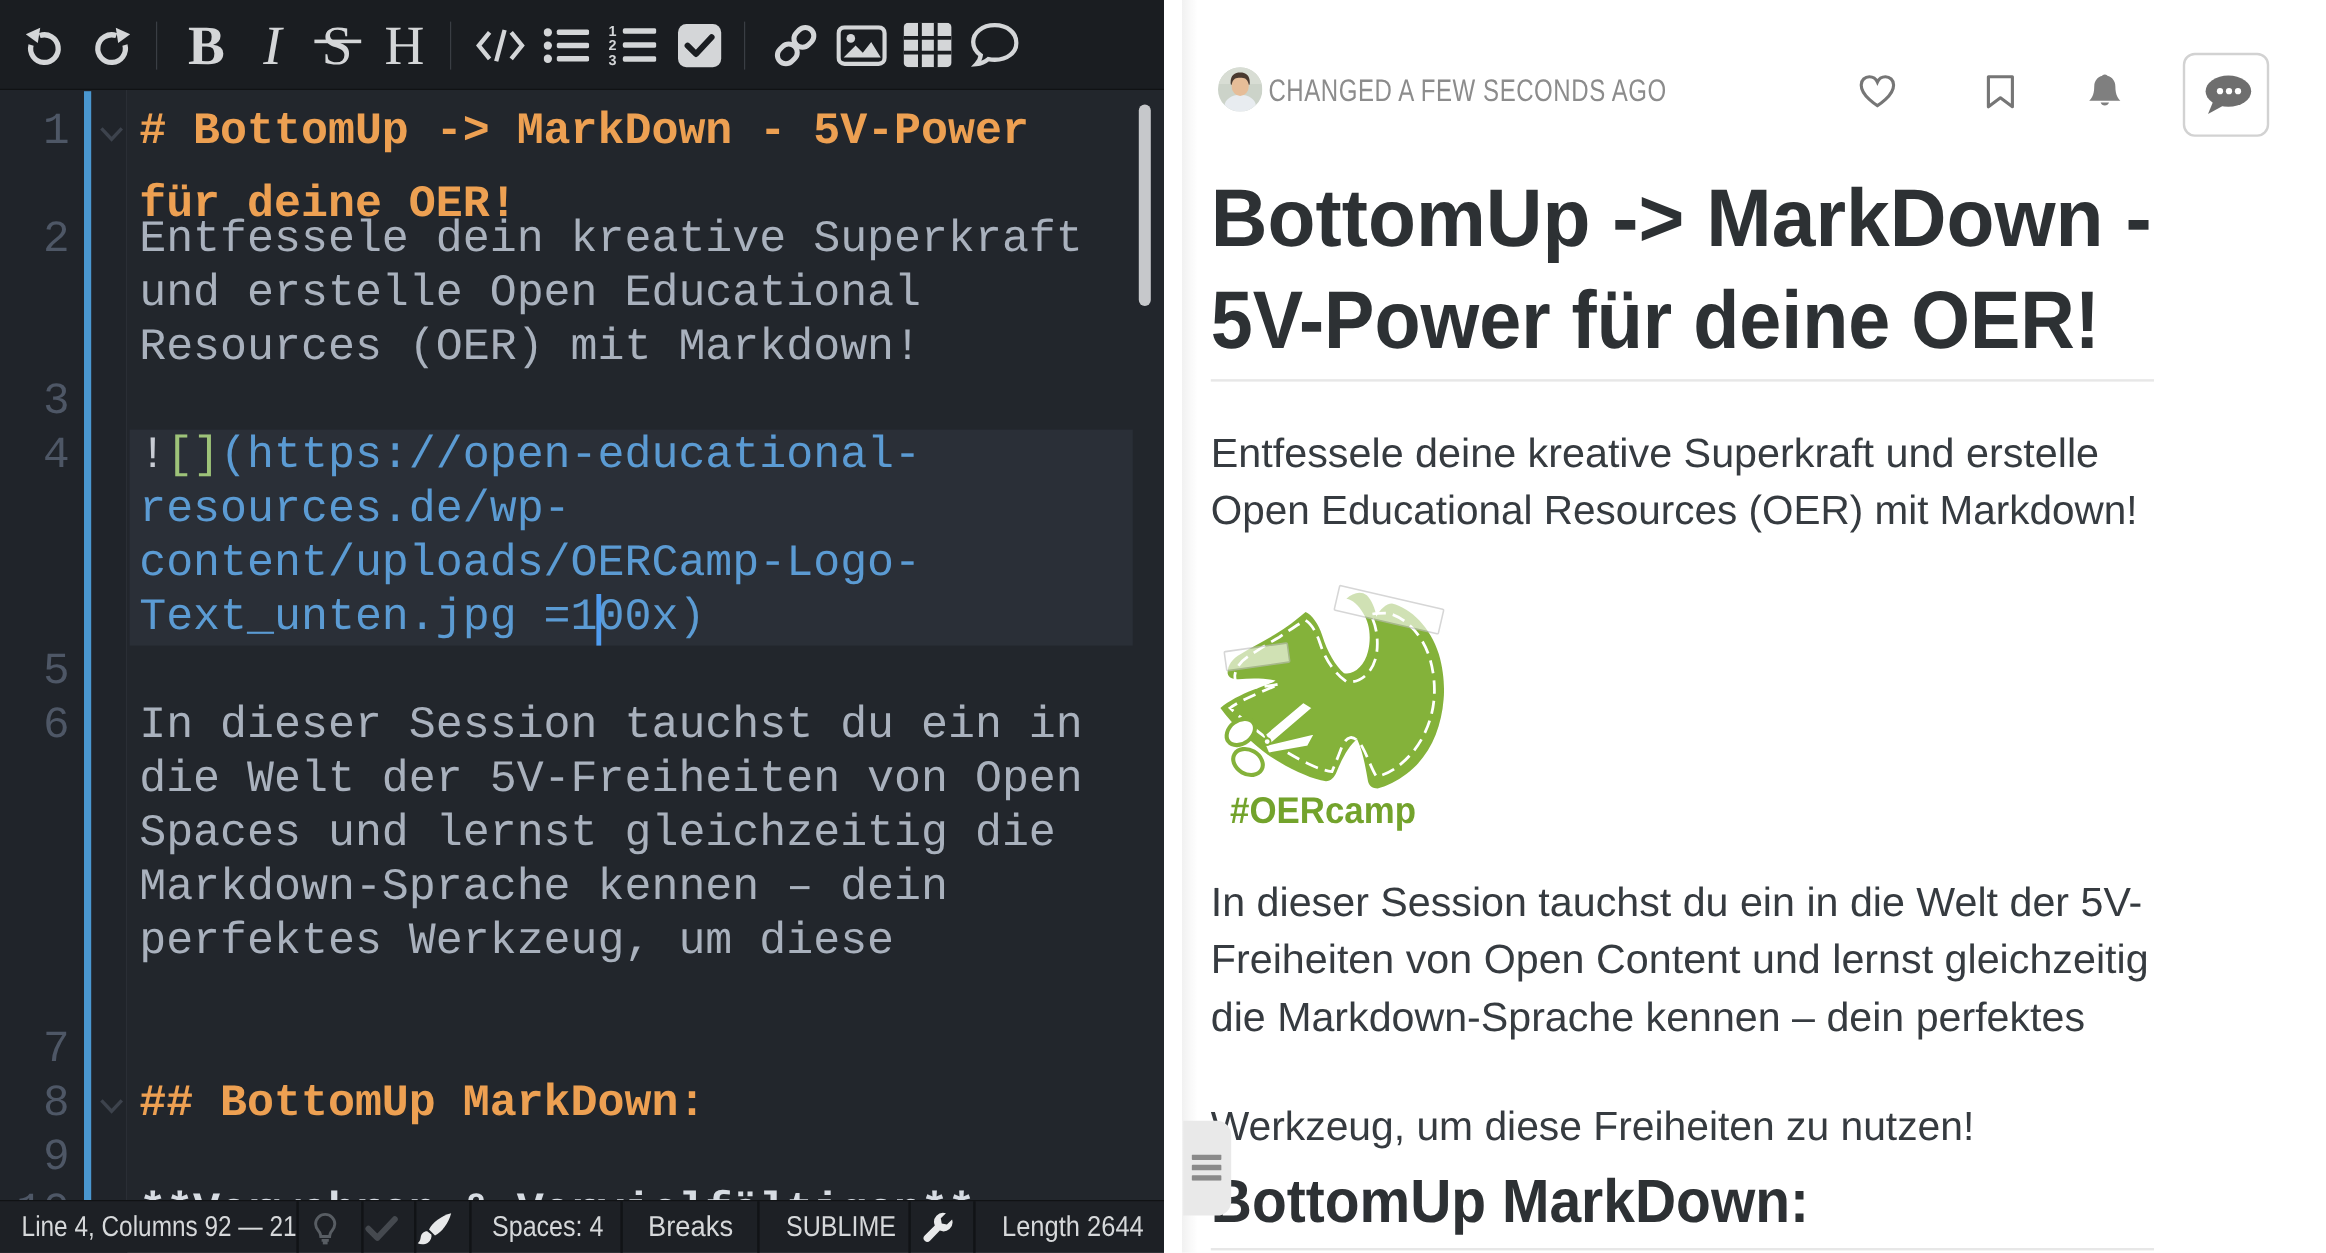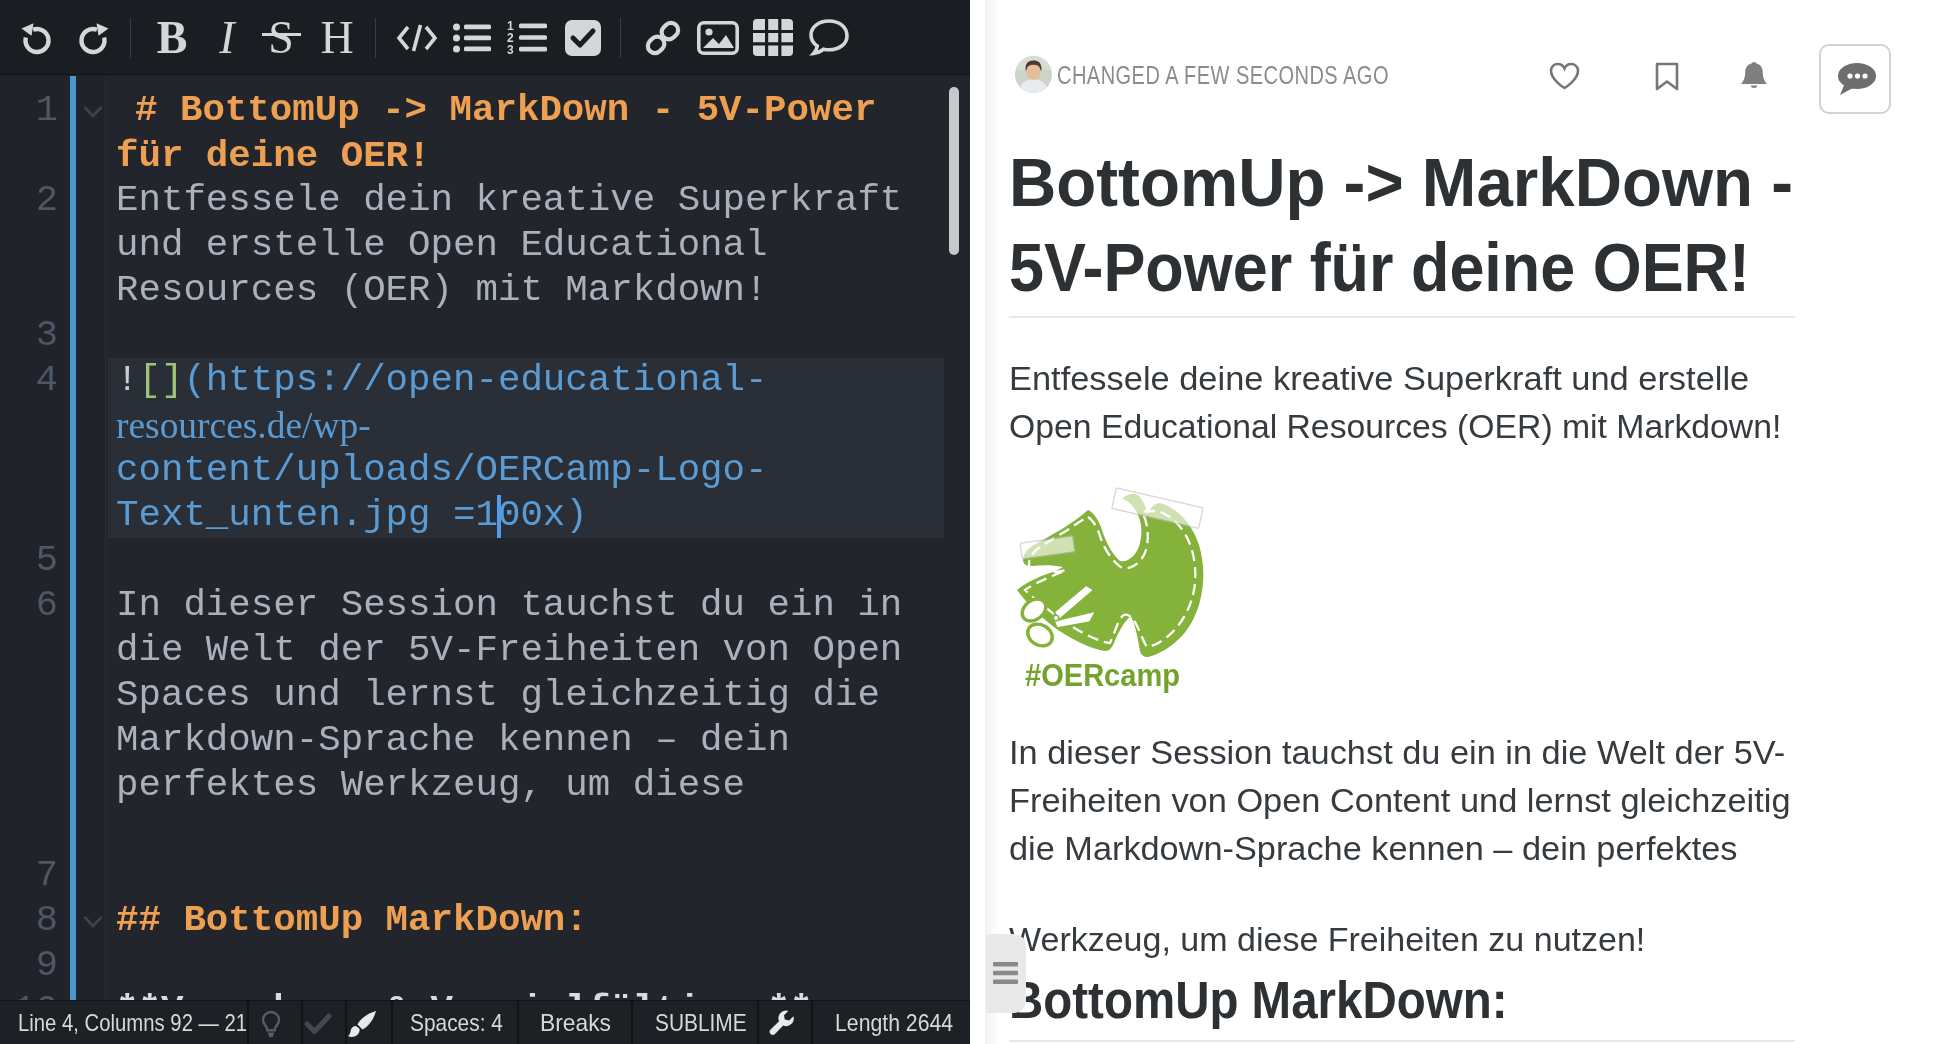--- a/index.html
+++ b/index.html
@@ -63,27 +63,27 @@
     <div class="lnum" style="top:853px;">7</div>
     <div class="lnum" style="top:898px;">8</div>
     <div class="lnum" style="top:943px;">9</div>
     <div class="lnum" style="top:988px;">10</div>
     <div class="chev" style="top:105px;"><svg width="20" height="15" viewBox="0 0 20 15">
           <path d="M1.5 2 L10 11 L18.5 2" fill="none" stroke="#3d434d" stroke-width="2.8"></path>
         </svg></div>
     <div class="chev" style="top:915px;"><svg width="20" height="15" viewBox="0 0 20 15">
           <path d="M1.5 2 L10 11 L18.5 2" fill="none" stroke="#3d434d" stroke-width="2.8"></path>
         </svg></div>
-    <div class="crow co" style="top:88px;margin-left:19px;"># BottomUp -&gt; MarkDown - 5V-Power</div>
-    <div class="crow co" style="top:134px;">für deine OER!</div>
+    <div class="crow co" style="top:88px;"># BottomUp -&gt; MarkDown - 5V-Power</div>
+    <div class="crow co" style="top:149px;">für deine OER!</div>
     <div class="crow cg" style="top:178px;">Entfessele dein kreative Superkraft</div>
     <div class="crow cg" style="top:223px;">und erstelle Open Educational</div>
     <div class="crow cg" style="top:268px;">Resources (OER) mit Markdown!</div>
     <div class="crow" style="top:358px;"><span class="cw">!</span><span class="cgr">[]</span><span class="cb">(https://open-educational-</span></div>
-    <div class="crow cb" style="top:403px;font-family:Liberation Serif, serif;">resources.de/wp-</div>
+    <div class="crow cb" style="top:403px;">resources.de/wp-</div>
     <div class="crow cb" style="top:448px;">content/uploads/OERCamp-Logo-</div>
     <div class="crow cb" style="top:493px;">Text_unten.jpg =100x)</div>
     <div class="crow cg" style="top:583px;">In dieser Session tauchst du ein in</div>
     <div class="crow cg" style="top:628px;">die Welt der 5V-Freiheiten von Open</div>
     <div class="crow cg" style="top:673px;">Spaces und lernst gleichzeitig die</div>
     <div class="crow cg" style="top:718px;">Markdown-Sprache kennen – dein</div>
     <div class="crow cg" style="top:763px;text-align:right;">perfektes Werkzeug, um diese</div>
     <div class="crow co" style="top:898px;">## BottomUp MarkDown:</div>
     <div class="crow cbold" style="top:988px;">**Verwahren &amp; Vervielfältigen**</div>
     <div id="cursor"></div>

